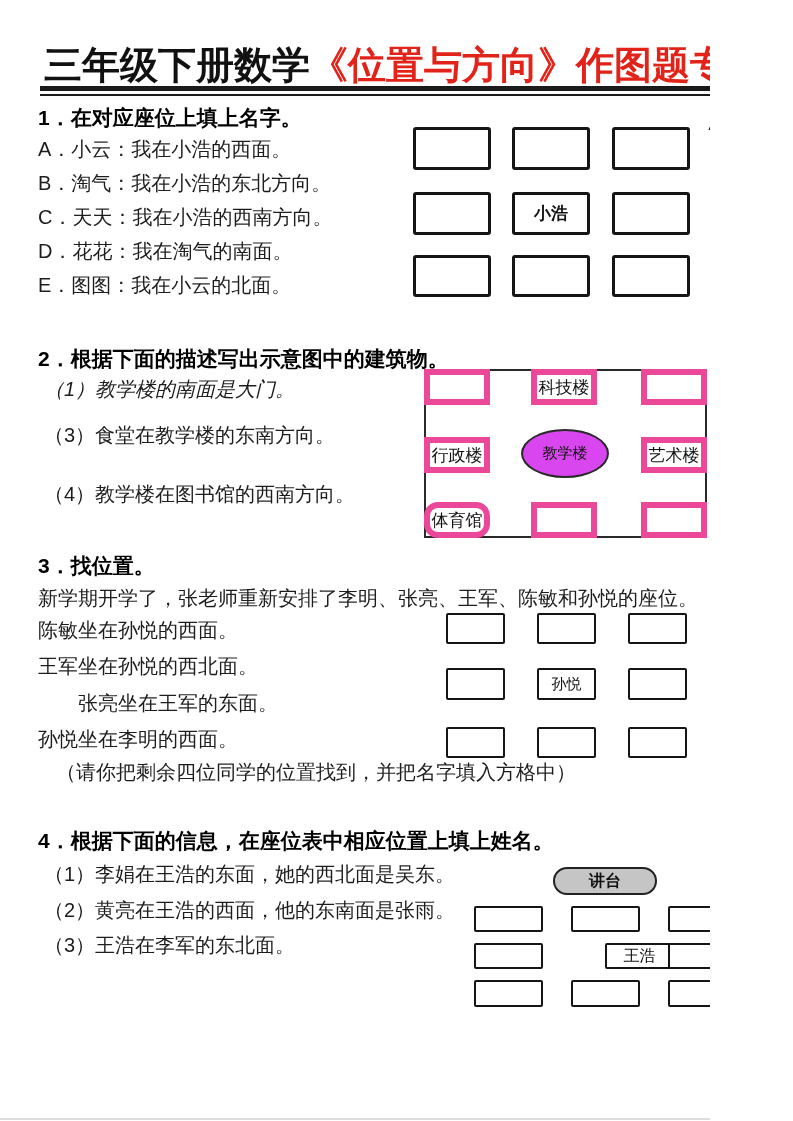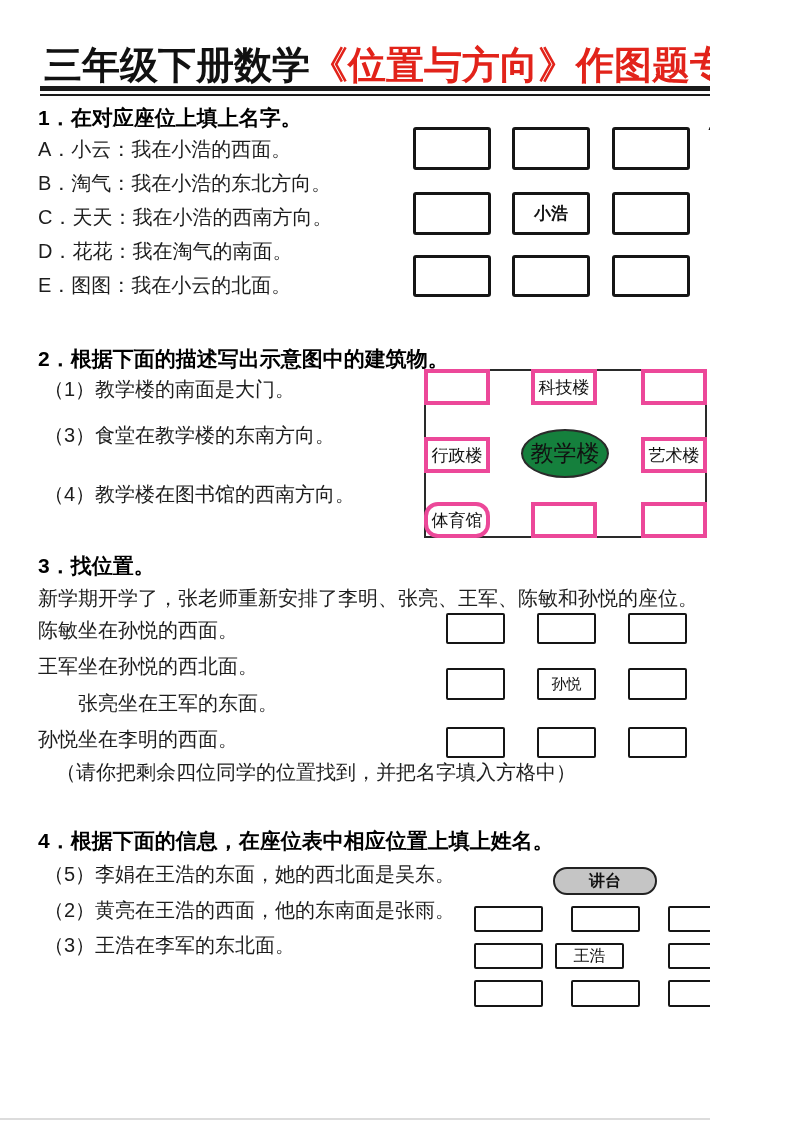--- a/index.html
+++ b/index.html
@@ -18,27 +18,27 @@
   }
   .cell {
     position:absolute; background:#fff; box-sizing:border-box;
     border:3px solid #151515; border-radius:3px;
     display:flex; align-items:center; justify-content:center;
     font-size:17px; font-weight:bold; color:#111;
   }
   .cell-sm { border-width:2.5px; border-radius:2px; font-size:15px; font-weight:normal; }
   .cell-q4 { border-width:2px; border-radius:2px; font-size:16px; font-weight:normal; }
   .bx {
-    position:absolute; background:#fff; box-sizing:border-box; border:4px solid #ec4899;
+    position:absolute; background:#fff; box-sizing:border-box; border:6px solid #ec4899;
     display:flex; align-items:center; justify-content:center; font-size:17px; color:#111;
   }
   .outer-rect { position:absolute; box-sizing:border-box; border:2px solid #2a2a2a; background:#fff; }
   .ellipse {
     position:absolute; box-sizing:border-box; border:2px solid #2a2a2a; border-radius:50%;
-    display:flex; align-items:center; justify-content:center; font-size:23px; color:#111; background:#15803d;
+    display:flex; align-items:center; justify-content:center; font-size:15px; color:#111; background:#d946ef;
   }
   .podium {
     position:absolute; box-sizing:border-box; border:2px solid #222; background:#c5c5c5;
     display:flex; align-items:center; justify-content:center; font-size:16px; font-weight:600; color:#111;
   }
   .north-label { font-weight:bold; color:#111; }
   .page-edge { position:absolute; left:0; top:1118px; width:793px; height:2px; background:#dcdcdc; }
 </style>
 </head>
 <body>
@@ -67,21 +67,21 @@
   <div class="cell" style="left:512px; top:255px; width:78px; height:42px;"></div>
   <div class="cell" style="left:612px; top:255px; width:78px; height:42px;"></div>
 
   <svg style="position:absolute; left:705px; top:119px;" width="16" height="52" viewBox="0 0 16 52">
     <line x1="8" y1="50" x2="8" y2="9" stroke="#141414" stroke-width="2.2"></line>
     <polygon points="8,0 3.5,11 12.5,11" fill="#141414"></polygon>
   </svg>
   <div class="t north-label" style="left:721px; top:114px; font-size:19px;">北</div>
 
   <div class="t hdr" style="left:38px; top:345px;text-align:right;">2．根据下面的描述写出示意图中的建筑物。</div>
-  <div class="t body-line" style="left:44px; top:376px;">（1）教学楼的南面是大门。</div>
+  <div class="t body-line" style="left:44px; top:376px;font-style:italic;">（1）教学楼的南面是大门。</div>
   <div class="t body-line" style="left:44px; top:422px;">（3）食堂在教学楼的东南方向。</div>
   <div class="t body-line" style="left:44px; top:481px;">（4）教学楼在图书馆的西南方向。</div>
 
   <div class="outer-rect" style="left:424px; top:369px; width:283px; height:169px;"></div>
   <div class="bx" style="left:424px; top:369px; width:66px; height:36px;"></div>
   <div class="bx" style="left:531px; top:369px; width:66px; height:36px;">科技楼</div>
   <div class="bx" style="left:641px; top:369px; width:66px; height:36px;"></div>
   <div class="bx" style="left:424px; top:437px; width:66px; height:36px;">行政楼</div>
   <div class="ellipse" style="left:521px; top:429px; width:88px; height:49px;">教学楼</div>
   <div class="bx" style="left:641px; top:437px; width:66px; height:36px;">艺术楼</div>
@@ -106,30 +106,30 @@
   <div class="cell cell-sm" style="left:537px; top:613px; width:59px; height:31px;"></div>
   <div class="cell cell-sm" style="left:628px; top:613px; width:59px; height:31px;"></div>
   <div class="cell cell-sm" style="left:446px; top:668px; width:59px; height:32px;"></div>
   <div class="cell cell-sm" style="left:537px; top:668px; width:59px; height:32px;">孙悦</div>
   <div class="cell cell-sm" style="left:628px; top:668px; width:59px; height:32px;"></div>
   <div class="cell cell-sm" style="left:446px; top:727px; width:59px; height:31px;"></div>
   <div class="cell cell-sm" style="left:537px; top:727px; width:59px; height:31px;"></div>
   <div class="cell cell-sm" style="left:628px; top:727px; width:59px; height:31px;"></div>
 
   <div class="t hdr" style="left:38px; top:827px;">4．根据下面的信息，在座位表中相应位置上填上姓名。</div>
-  <div class="t body-line" style="left:44px; top:861px;">（5）李娟在王浩的东面，她的西北面是吴东。</div>
+  <div class="t body-line" style="left:44px; top:861px;">（1）李娟在王浩的东面，她的西北面是吴东。</div>
   <div class="t body-line" style="left:44px; top:897px;">（2）黄亮在王浩的西面，他的东南面是张雨。</div>
   <div class="t body-line" style="left:44px; top:932px;">（3）王浩在李军的东北面。</div>
 
   <div class="podium" style="left:553px; top:867px; width:104px; height:28px;border-radius:14px;">讲台</div>
   <div class="cell cell-q4" style="left:474px; top:906px; width:69px; height:26px;"></div>
   <div class="cell cell-q4" style="left:571px; top:906px; width:69px; height:26px;"></div>
   <div class="cell cell-q4" style="left:668px; top:906px; width:69px; height:26px;"></div>
   <div class="cell cell-q4" style="left:474px; top:943px; width:69px; height:26px;"></div>
-  <div class="cell cell-q4" style="left:555px; top:943px; width:69px; height:26px;">王浩</div>
+  <div class="cell cell-q4" style="left:605px; top:943px; width:69px; height:26px;">王浩</div>
   <div class="cell cell-q4" style="left:668px; top:943px; width:69px; height:26px;"></div>
   <div class="cell cell-q4" style="left:474px; top:980px; width:69px; height:27px;"></div>
   <div class="cell cell-q4" style="left:571px; top:980px; width:69px; height:27px;"></div>
   <div class="cell cell-q4" style="left:668px; top:980px; width:69px; height:27px;"></div>
 
   <svg style="position:absolute; left:738px; top:854px;" width="16" height="42" viewBox="0 0 16 42">
     <line x1="8" y1="40" x2="8" y2="8" stroke="#141414" stroke-width="2.2"></line>
     <polygon points="8,0 3.8,10 12.2,10" fill="#141414"></polygon>
   </svg>
   <div class="t north-label" style="left:751px; top:861px; font-size:17px;">北</div>

